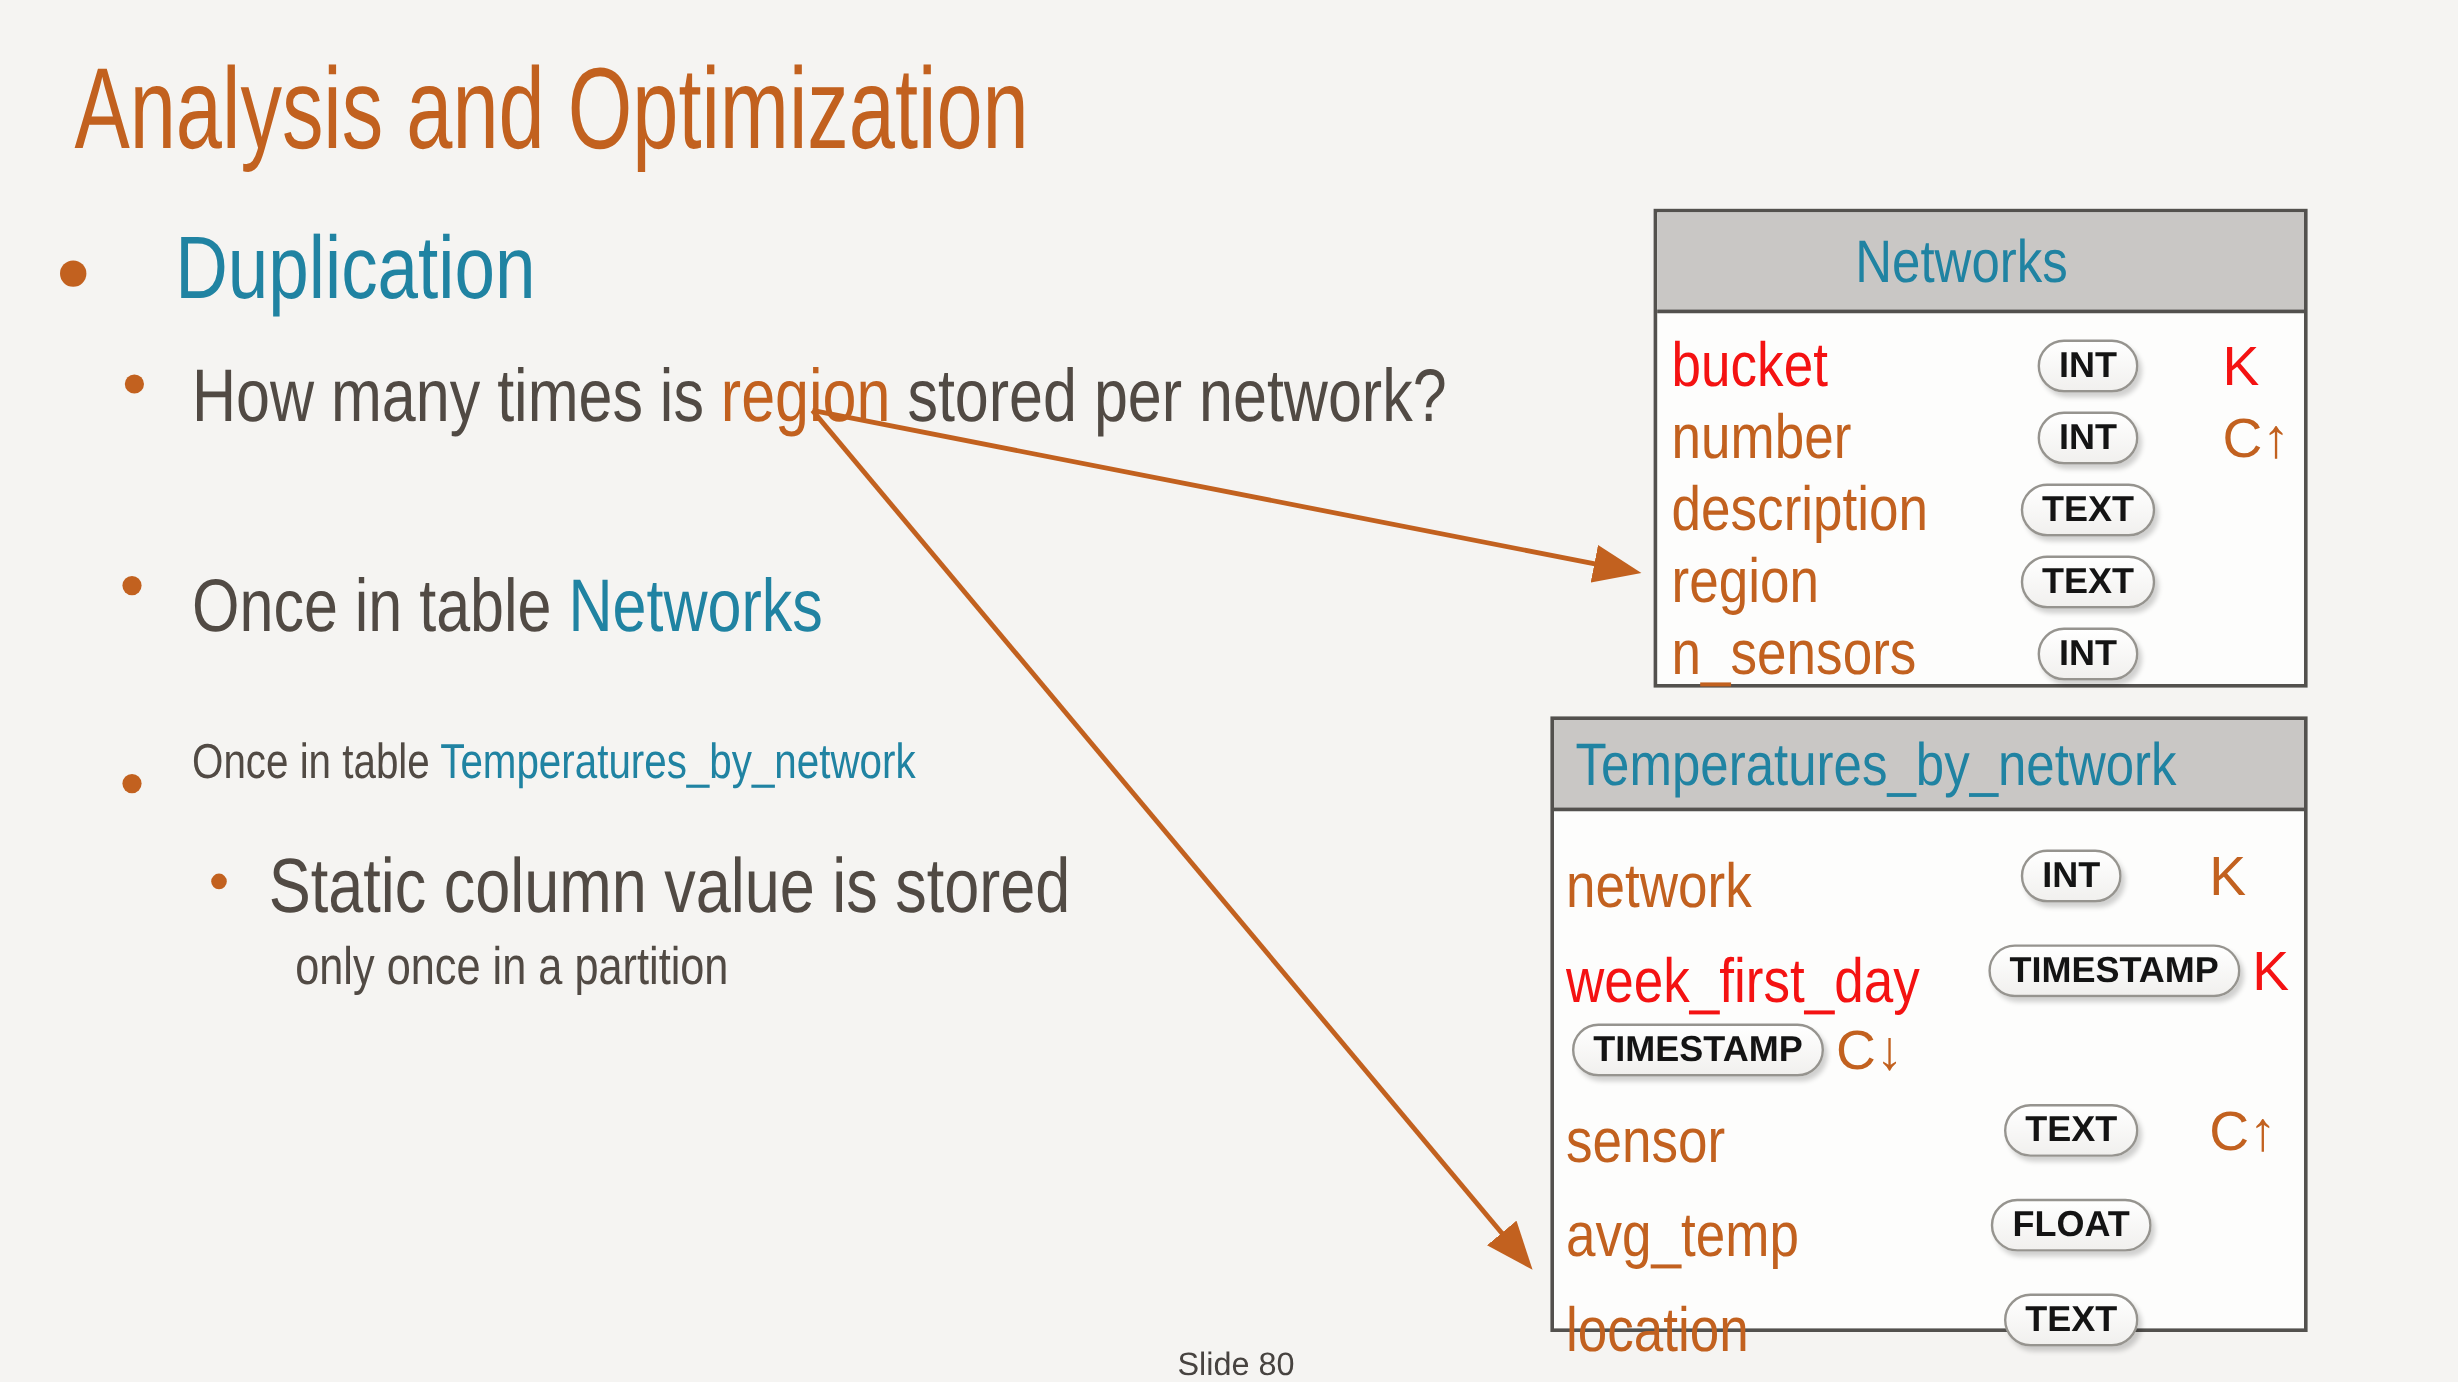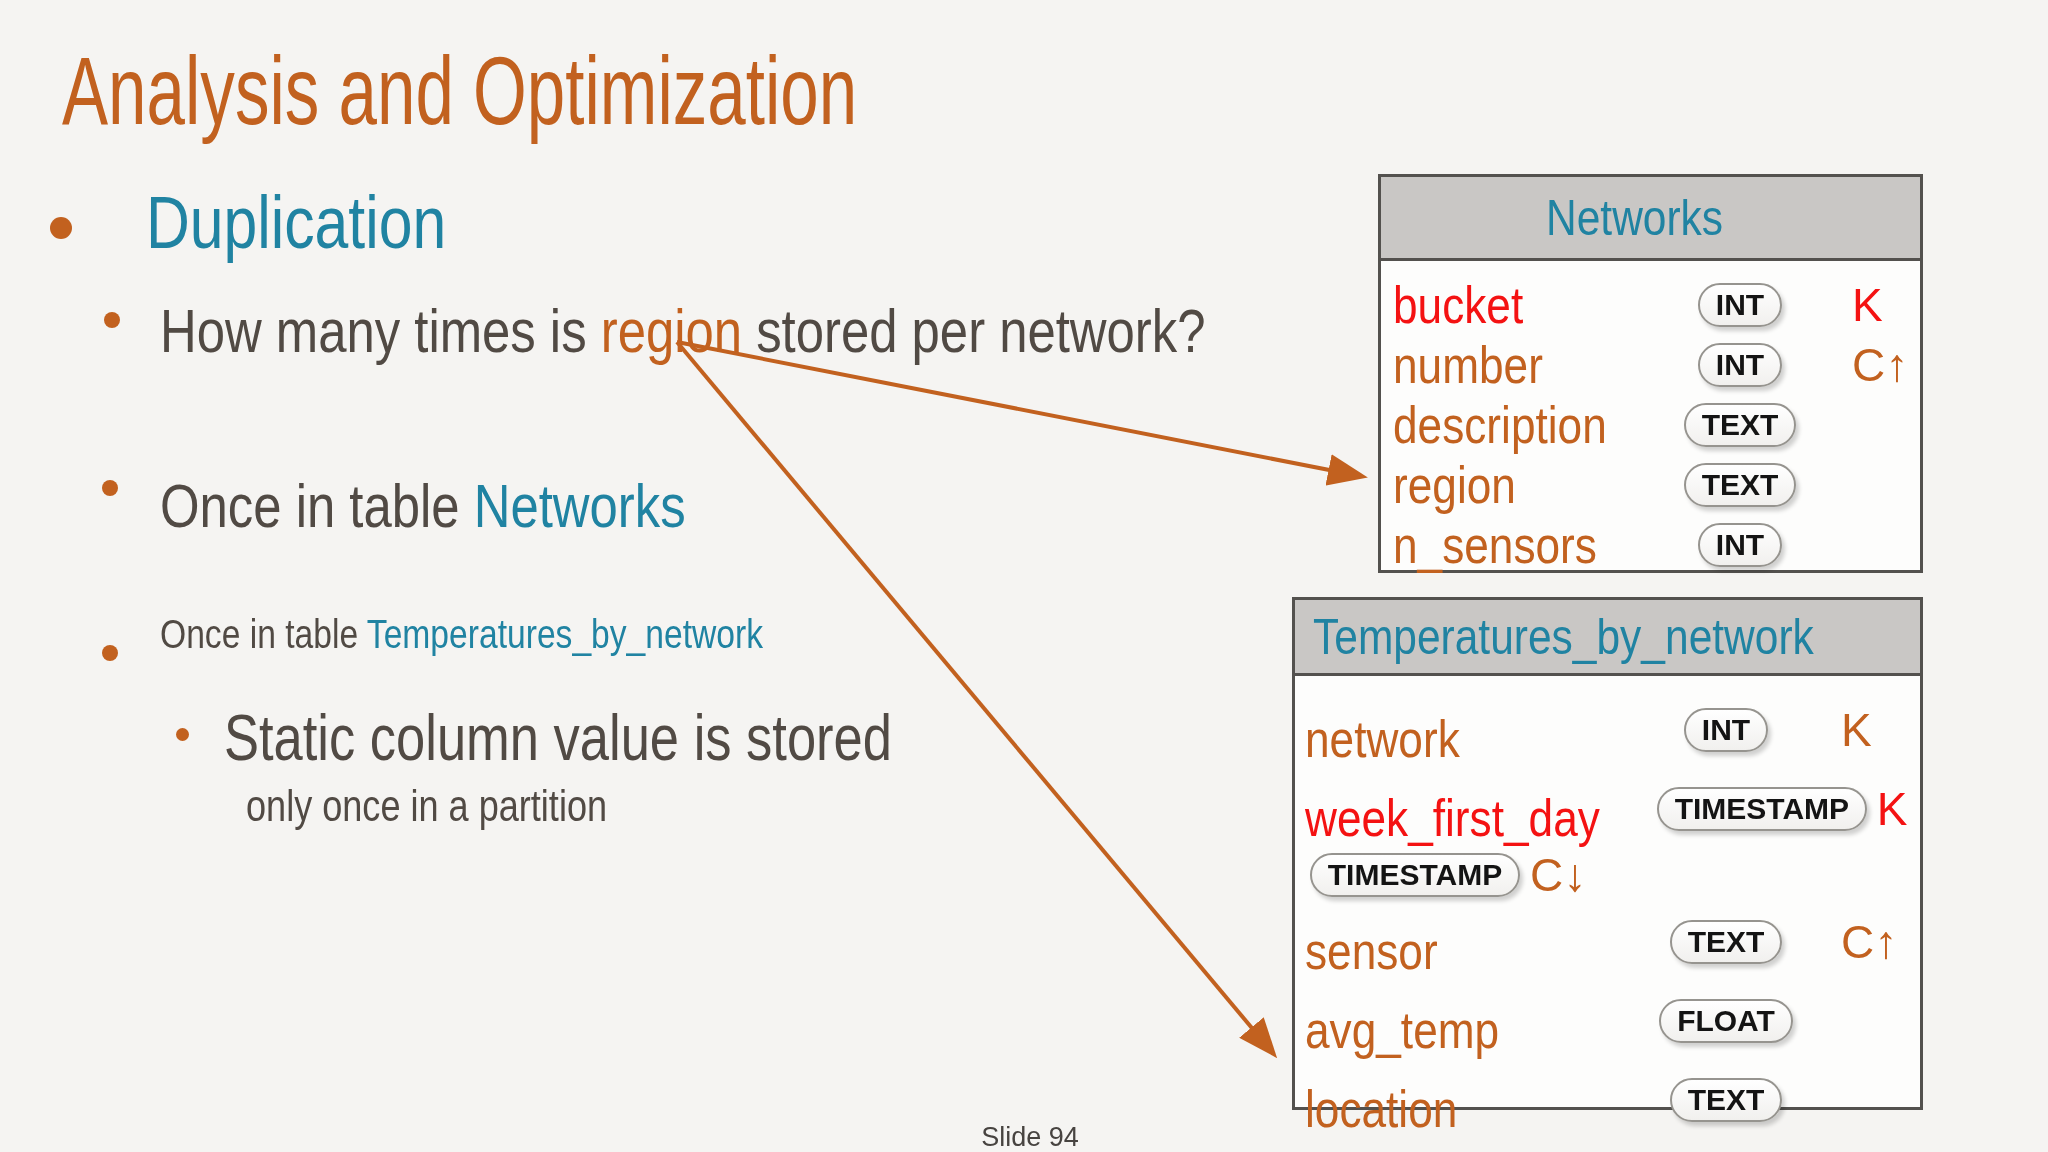--- a/index.html
+++ b/index.html
@@ -115,21 +115,21 @@
   </div>
 
   <span class="dot l3" style="left:176px;top:728px;"></span>
   <div class="line static1">
     <span class="tx">Static column value is stored</span>
   </div>
   <div class="line static2">
     <span class="tx">only once in a partition</span>
   </div>
 
-  <div class="footer">Slide 94</div>
+  <div class="footer">Slide 80</div>
 
   <div class="schema t-networks">
     <div class="hdr">
       <span class="tx85">Networks</span>
     </div>
     <div class="body">
       <div class="row">
         <span class="fname"><span class="tx85" data-color="red">bucket</span></span>
         <span class="pillcol">
             <span class="pill">INT</span>

